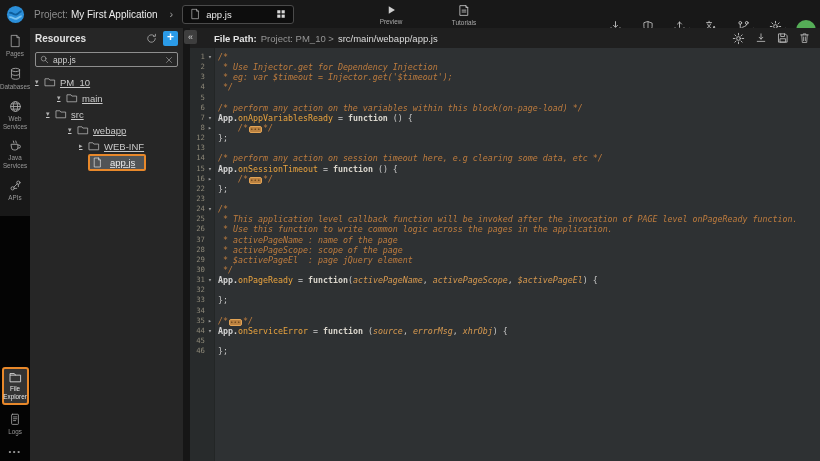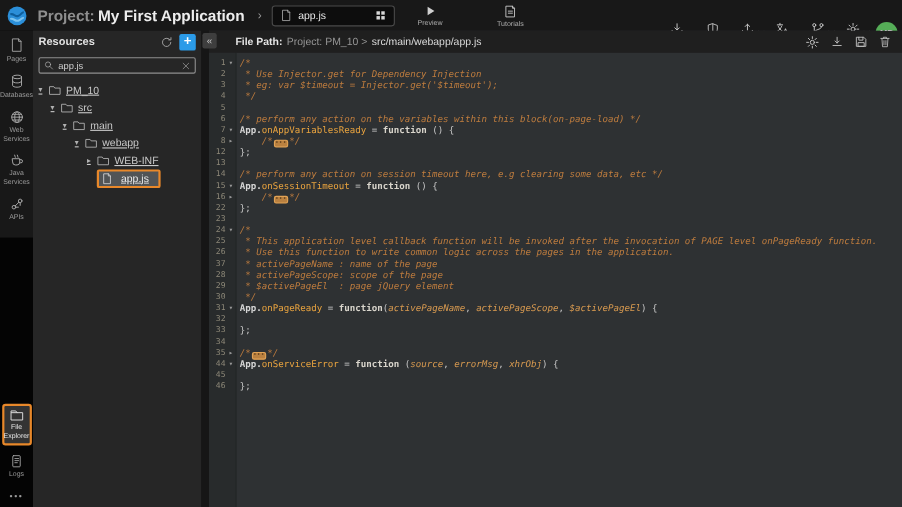--- a/index.html
+++ b/index.html
@@ -4,21 +4,21 @@
 <style>
   * { margin:0; padding:0; box-sizing:border-box; }
   html,body { background:#000; }
   .stage { position:relative; width:820px; height:461px; overflow:hidden;
            background:#1a1a1a; font-family:"Liberation Sans", sans-serif; }
 
   
   .topbar { position:absolute; left:0; top:0; width:820px; height:28px;
             background:#181818; display:flex; align-items:center; }
   .logo { width:30px; display:flex; justify-content:center; align-items:center; }
-  .project { margin-left:4px; font-size:14px; white-space:nowrap;font-weight:bold; }
+  .project { margin-left:4px; font-size:10px; white-space:nowrap; }
   .project .plabel { color:#8E8E8E; }
   .project .pname  { color:#EDEDED; margin-left:3px; }
   .tb-chevron { color:#9a9a9a; font-size:11px; margin:0 9px 0 12px; }
   .file-tab { display:flex; align-items:center; gap:6px; background:#0D0D0D;
               border:1px solid #4A4A4A; border-radius:3px; height:19px;
               padding:0 7px; width:112px; }
   .file-tab .ftlabel { font-size:9.5px; color:#E8E8E8; flex:1; }
   .tb-action { position:absolute; top:4px; display:flex; flex-direction:column;
                align-items:center; gap:2px; color:#C9C9C9; }
   .tb-action .lbl, .tbr-item .lbl { font-size:6.4px; color:#ABABAB; white-space:nowrap; }
@@ -334,37 +334,37 @@
     <div class="tree" id="tree">
         <div class="trow" style="padding-left: 5px;">
           <span class="arrow">▾</span>
           <span class="ticon">
             <svg width="12" height="10" viewBox="0 0 16 14" fill="none" stroke="currentColor" stroke-width="1.1" stroke-linecap="round" stroke-linejoin="round">
               <path d="M1.5 2.5h5l1.3 1.8H14.5v8h-13z"></path>
             </svg>
           </span>
           <span>PM_10</span>
         </div>
+        <div class="trow" style="padding-left: 27px;">
+          <span class="arrow">▾</span>
+          <span class="ticon">
+            <svg width="12" height="10" viewBox="0 0 16 14" fill="none" stroke="currentColor" stroke-width="1.1" stroke-linecap="round" stroke-linejoin="round">
+              <path d="M1.5 2.5h5l1.3 1.8H14.5v8h-13z"></path>
+            </svg>
+          </span>
+          <span>main</span>
+        </div>
         <div class="trow" style="padding-left: 16px;">
           <span class="arrow">▾</span>
           <span class="ticon">
             <svg width="12" height="10" viewBox="0 0 16 14" fill="none" stroke="currentColor" stroke-width="1.1" stroke-linecap="round" stroke-linejoin="round">
               <path d="M1.5 2.5h5l1.3 1.8H14.5v8h-13z"></path>
             </svg>
           </span>
           <span>src</span>
-        </div>
-        <div class="trow" style="padding-left: 27px;">
-          <span class="arrow">▾</span>
-          <span class="ticon">
-            <svg width="12" height="10" viewBox="0 0 16 14" fill="none" stroke="currentColor" stroke-width="1.1" stroke-linecap="round" stroke-linejoin="round">
-              <path d="M1.5 2.5h5l1.3 1.8H14.5v8h-13z"></path>
-            </svg>
-          </span>
-          <span>main</span>
         </div>
         <div class="trow" style="padding-left: 38px;">
           <span class="arrow">▾</span>
           <span class="ticon">
             <svg width="12" height="10" viewBox="0 0 16 14" fill="none" stroke="currentColor" stroke-width="1.1" stroke-linecap="round" stroke-linejoin="round">
               <path d="M1.5 2.5h5l1.3 1.8H14.5v8h-13z"></path>
             </svg>
           </span>
           <span>webapp</span>
         </div>

